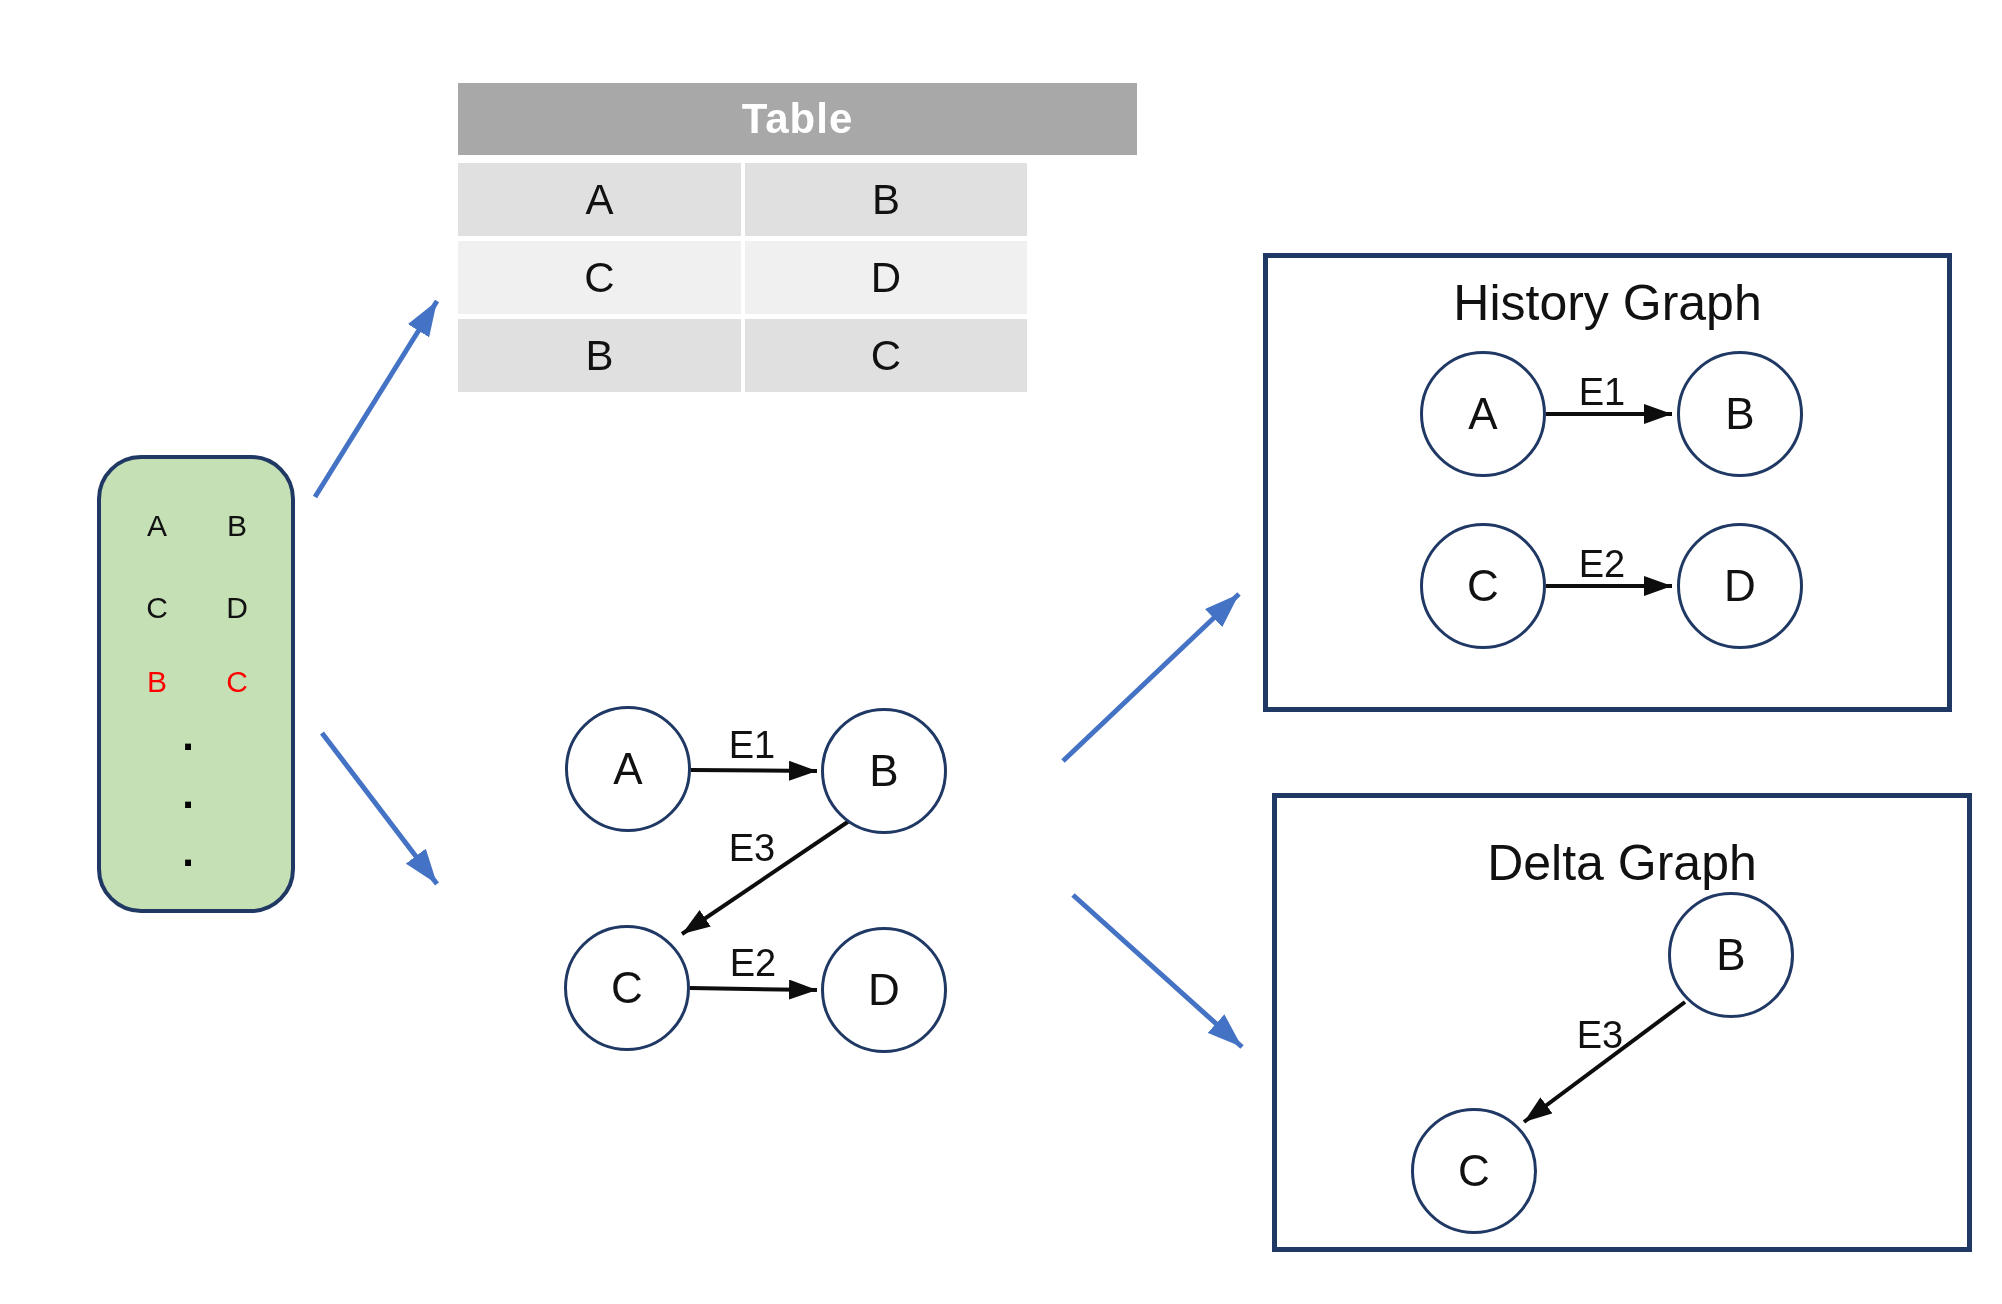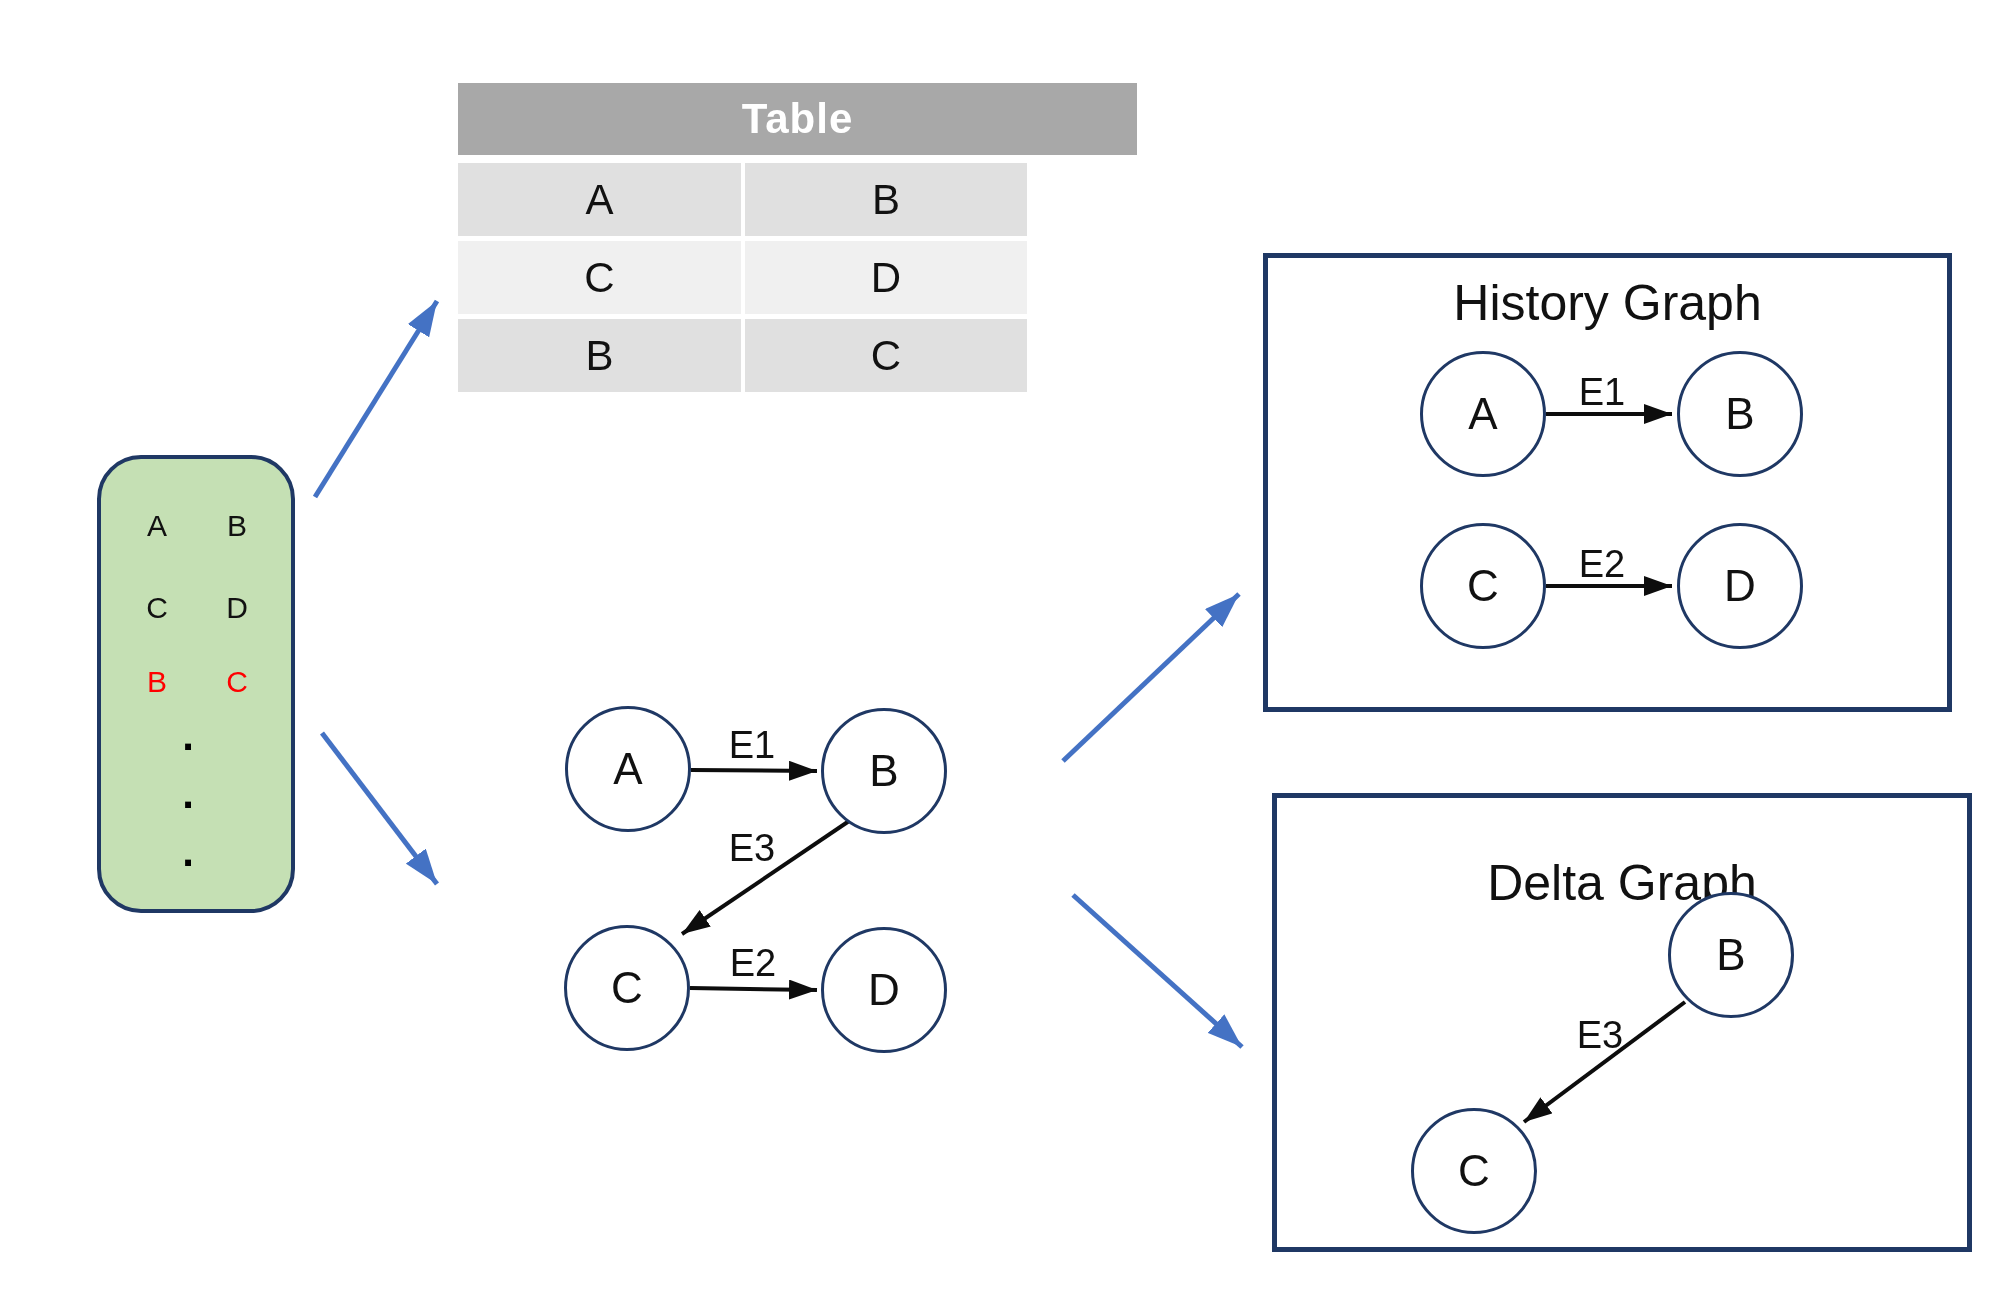--- a/index.html
+++ b/index.html
@@ -89,21 +89,21 @@
       <div class="table-cell row-a">B</div>
       <div class="table-cell row-a">C</div>
     </div>
   </div>
 
   <div class="graph-box history-box">
     <div class="box-title" style="top:16px">History Graph</div>
   </div>
 
   <div class="graph-box delta-box">
-    <div class="box-title" style="top:56px">Delta Graph</div>
+    <div class="box-title" style="top:36px">Delta Graph</div>
   </div>
 
   <svg class="connector-layer" width="2002" height="1304" viewBox="0 0 2002 1304">
     <defs>
       <marker id="head-black" markerWidth="7" markerHeight="5" refX="7" refY="2.5" orient="auto" markerUnits="strokeWidth">
         <path d="M0,0 L7,2.5 L0,5 Z" fill="#0d0d0d"></path>
       </marker>
       <marker id="head-blue" markerWidth="7" markerHeight="5" refX="7" refY="2.5" orient="auto" markerUnits="strokeWidth">
         <path d="M0,0 L7,2.5 L0,5 Z" fill="#4472c4"></path>
       </marker>

